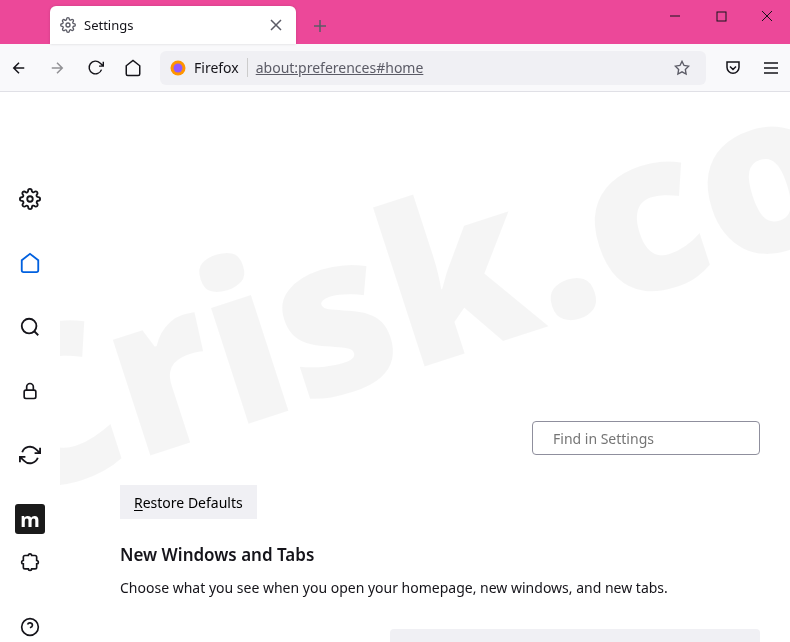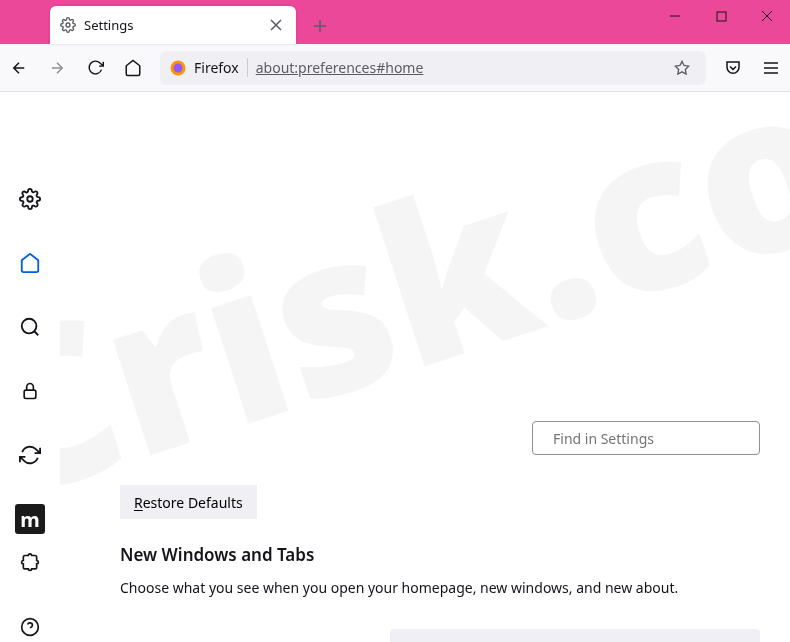--- a/index.html
+++ b/index.html
@@ -211,21 +211,21 @@
           </svg>
         <input type="text" placeholder="Find in Settings" style="">
       </div>
     </div>
 
     <div class="header-row">
       <button class="restore-btn"><span class="u">R</span>estore Defaults</button>
     </div>
 
     <h2 class="section-title">New Windows and Tabs</h2>
-    <p class="section-desc">Choose what you see when you open your homepage, new windows, and new about.</p>
+    <p class="section-desc">Choose what you see when you open your homepage, new windows, and new tabs.</p>
 
     <div class="form-row">
       <div class="form-label">Homepage and new windows</div>
       <div class="form-ctrl">
         <div class="select">
           <span>Custom URLs…</span>
           <svg width="12" height="12" viewBox="0 0 12 12">
               <path d="M2 4 L6 8 L10 4" fill="none" stroke="#15141a" stroke-width="1.5"></path>
             </svg>
         </div>

